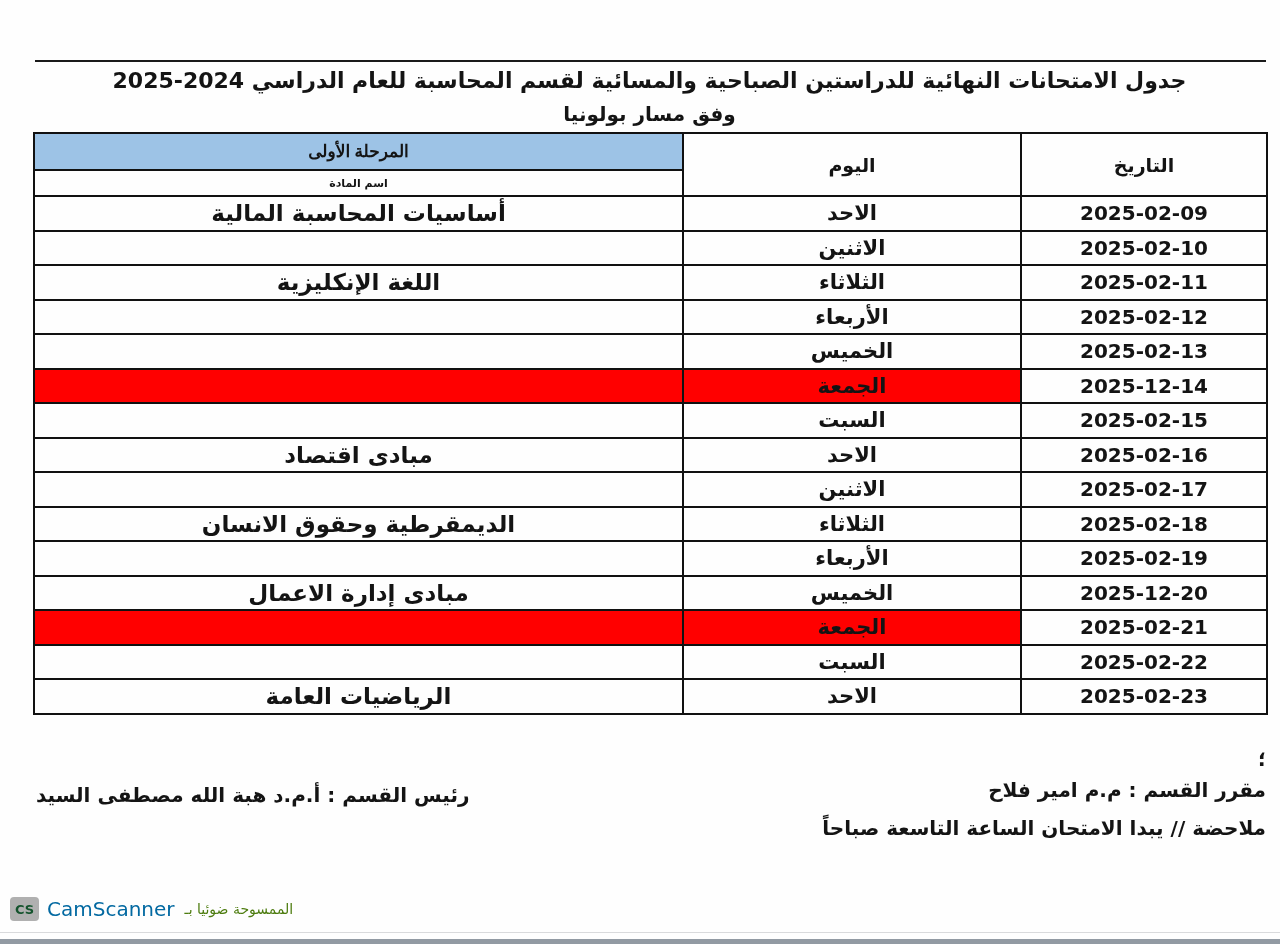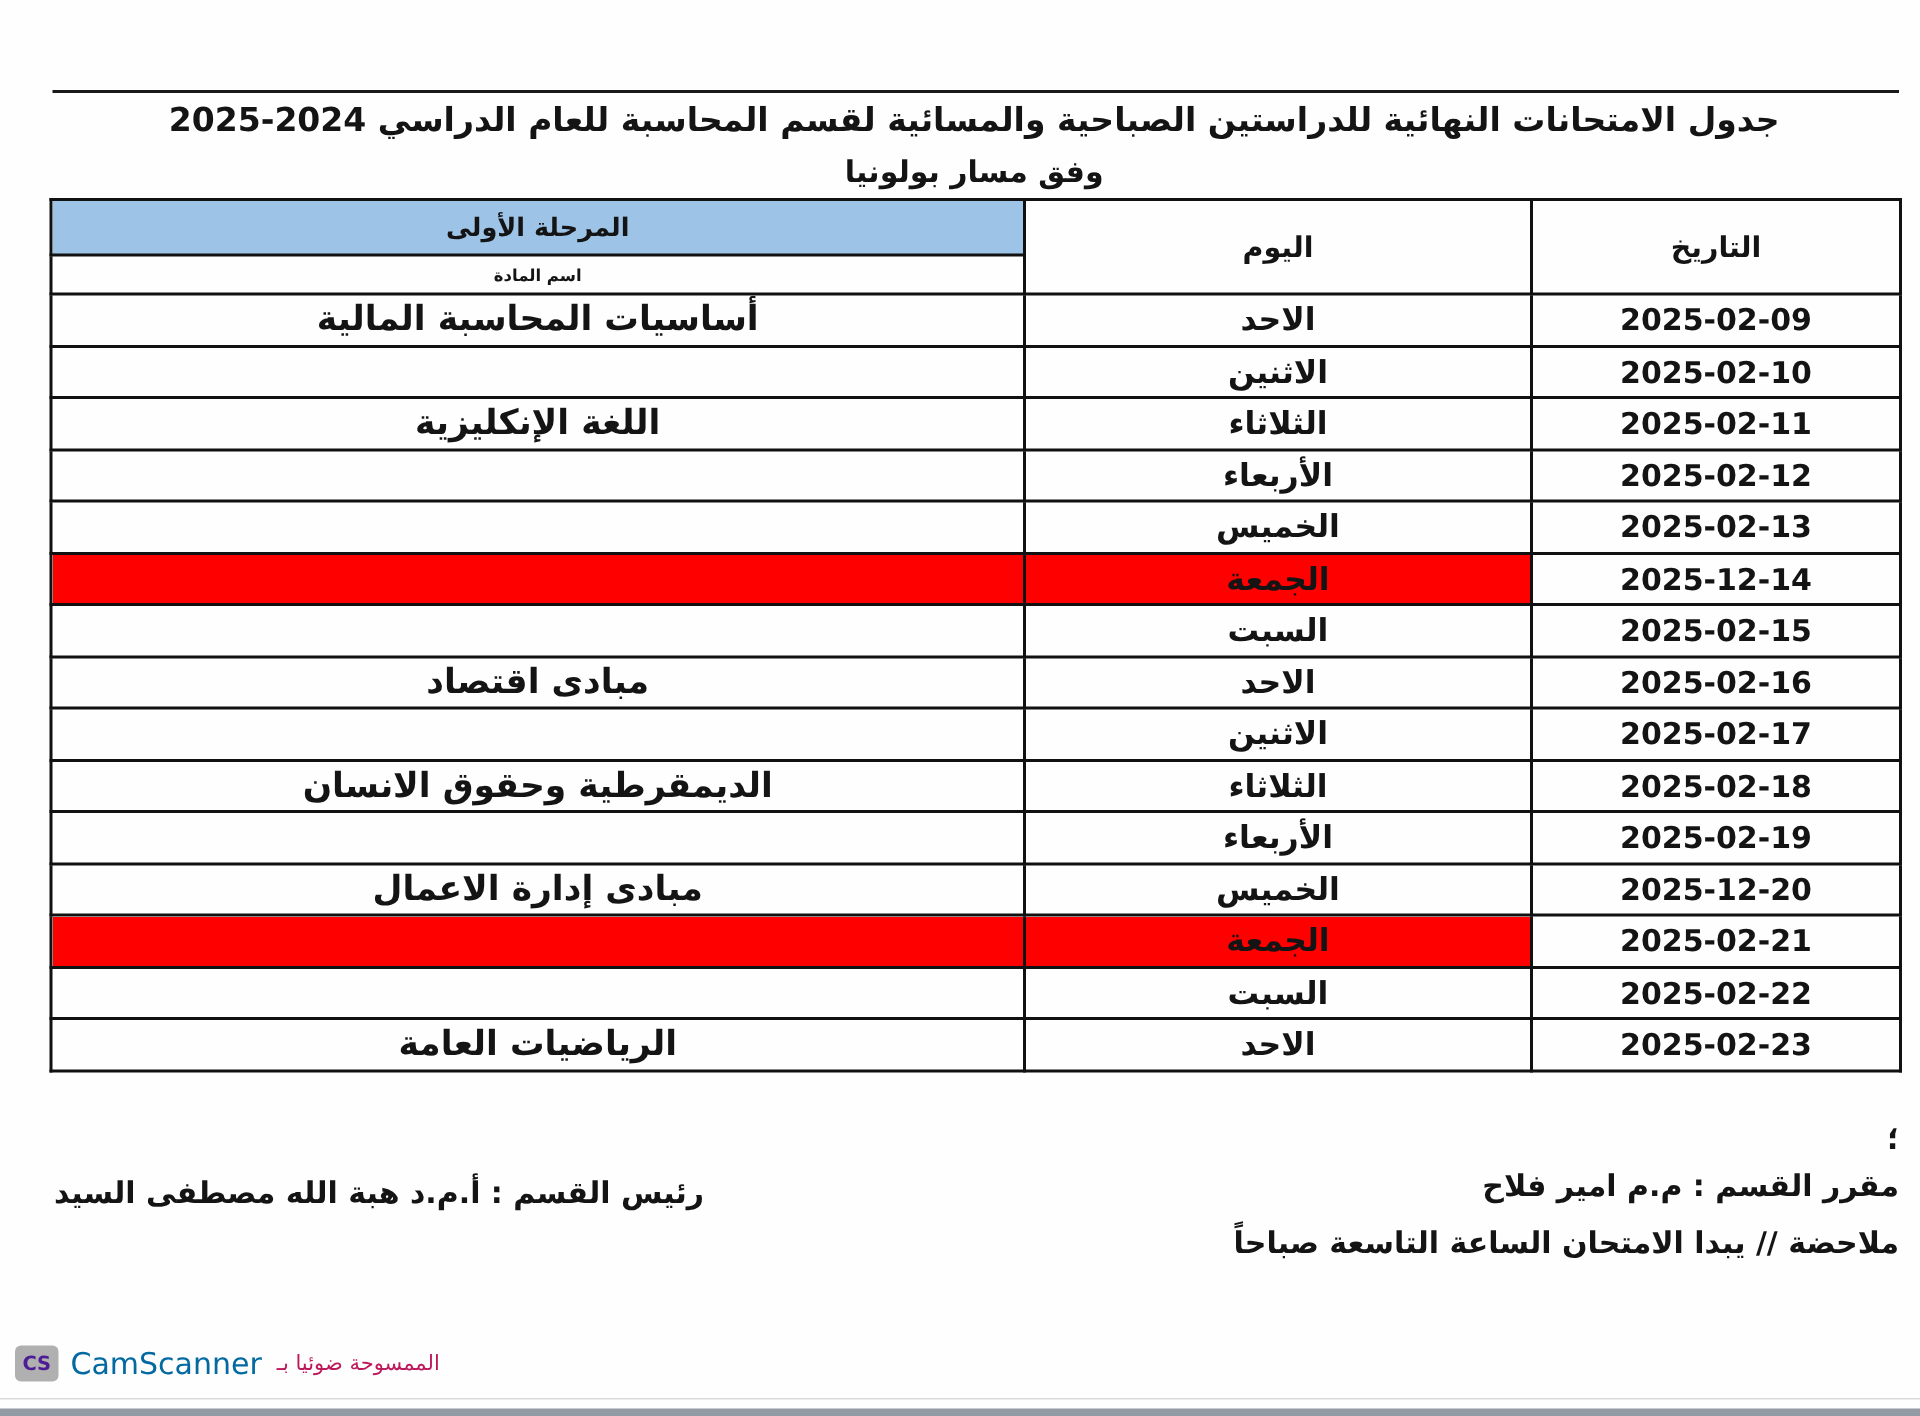--- a/index.html
+++ b/index.html
@@ -50,20 +50,21 @@
   }
   col.col-date   { width: 246px; }
   col.col-day    { width: 338px; }
   col.col-subject{ width: 649px; }
 
   .th-stage {
     background: var(--stage-bg, #9DC3E6);
     height: 37px;
     font-size: 17px;
     border-bottom: 3px solid #111111;
+    font-family: Liberation Serif, serif;
   }
   .th-subject { height: 26px; font-size: 11px; margin-left: 16px; }
   .th-date, .th-day { font-size: 19px; }
 
   .schedule tbody td { height: 34.5px; }
   .td-date    { font-size: 20px; letter-spacing: 0px; }
   .td-day     { font-size: 21px; }
   .td-subject { font-size: 23px; }
   tr.friday .td-day, tr.friday .td-subject { background: var(--friday-bg, #FF0000); }
 
@@ -88,28 +89,28 @@
   .watermark {
     position: absolute;
     left: 10px; top: 894px;
     height: 30px;
     display: flex;
     align-items: center;
   }
   .cs-badge {
     width: 29px; height: 24px;
     background: #b0b0b0;
-    color: #4c1d95;
+    color: #14532d;
     border-radius: 4px;
     font-size: 13px; font-weight: bold;
     display: flex; align-items: center; justify-content: center;
     flex: none;
   }
   .cs-brand  { color: #0369a1; font-size: 20px; margin-left: 8px; }
-  .cs-arabic { color: #be185d; font-size: 14px; margin-left: 10px; direction: rtl; }
+  .cs-arabic { color: #4d7c0f; font-size: 14px; margin-left: 10px; direction: rtl; }
 
   .bottom-thinline {
     position: absolute;
     left: 0; bottom: 11px;
     width: 100%; height: 1px;
     background: #d9dadc;
   }
   .bottom-bar {
     position: absolute;
     left: 0; bottom: 0;

